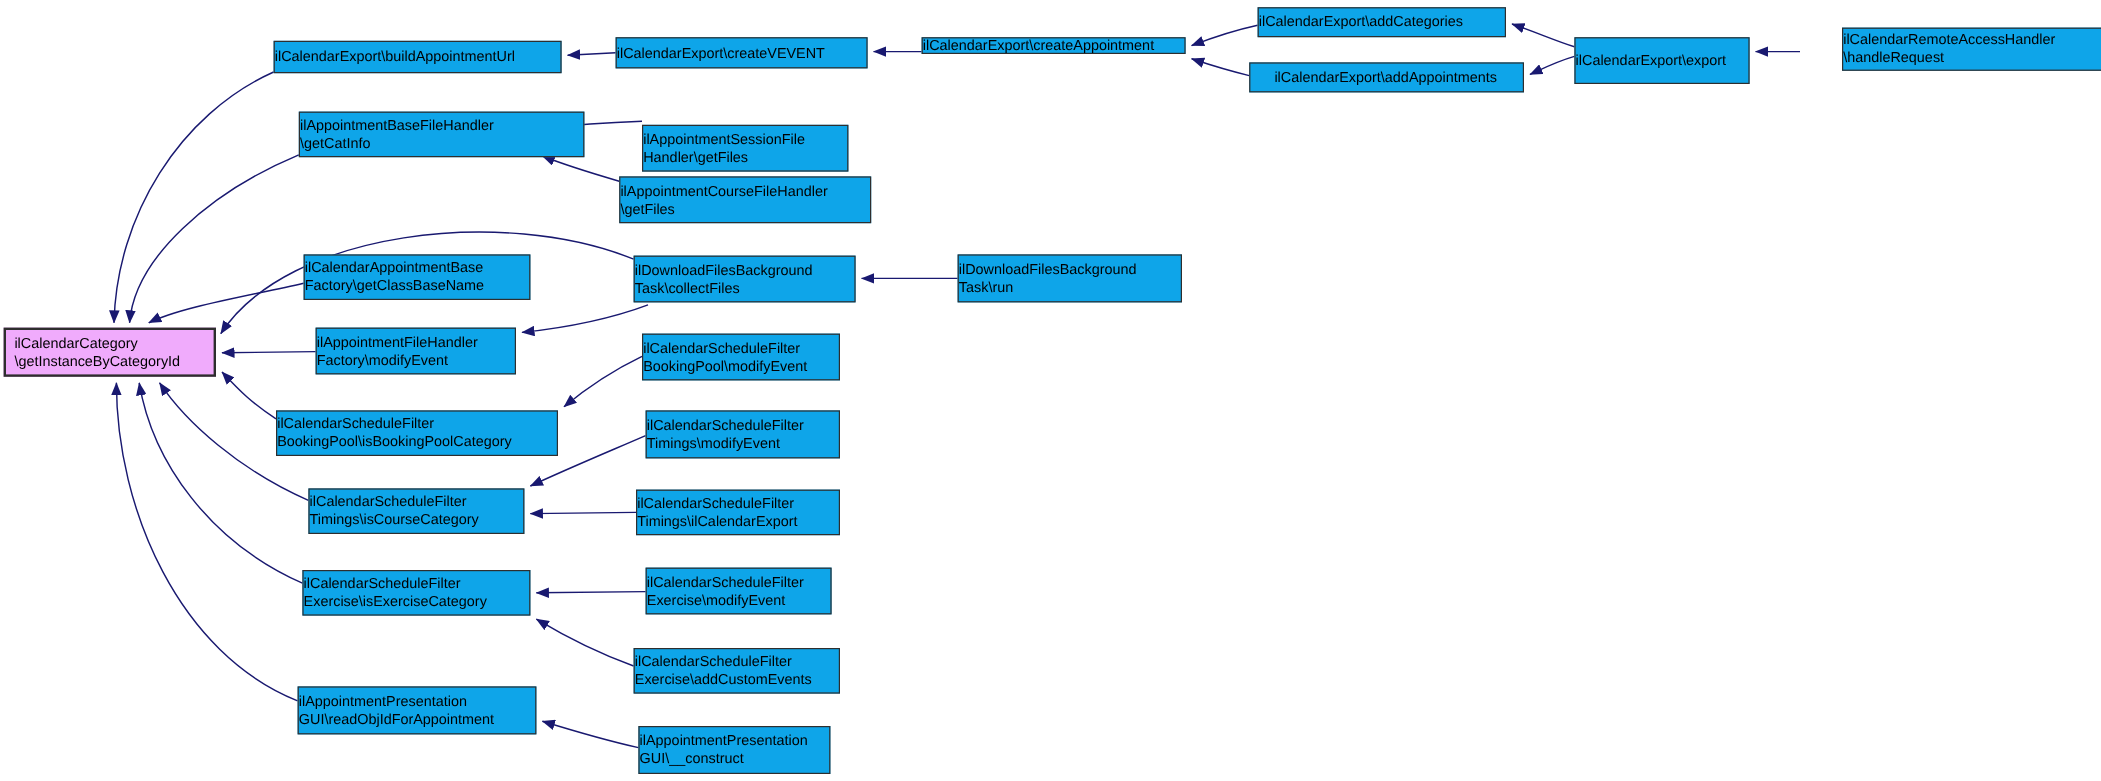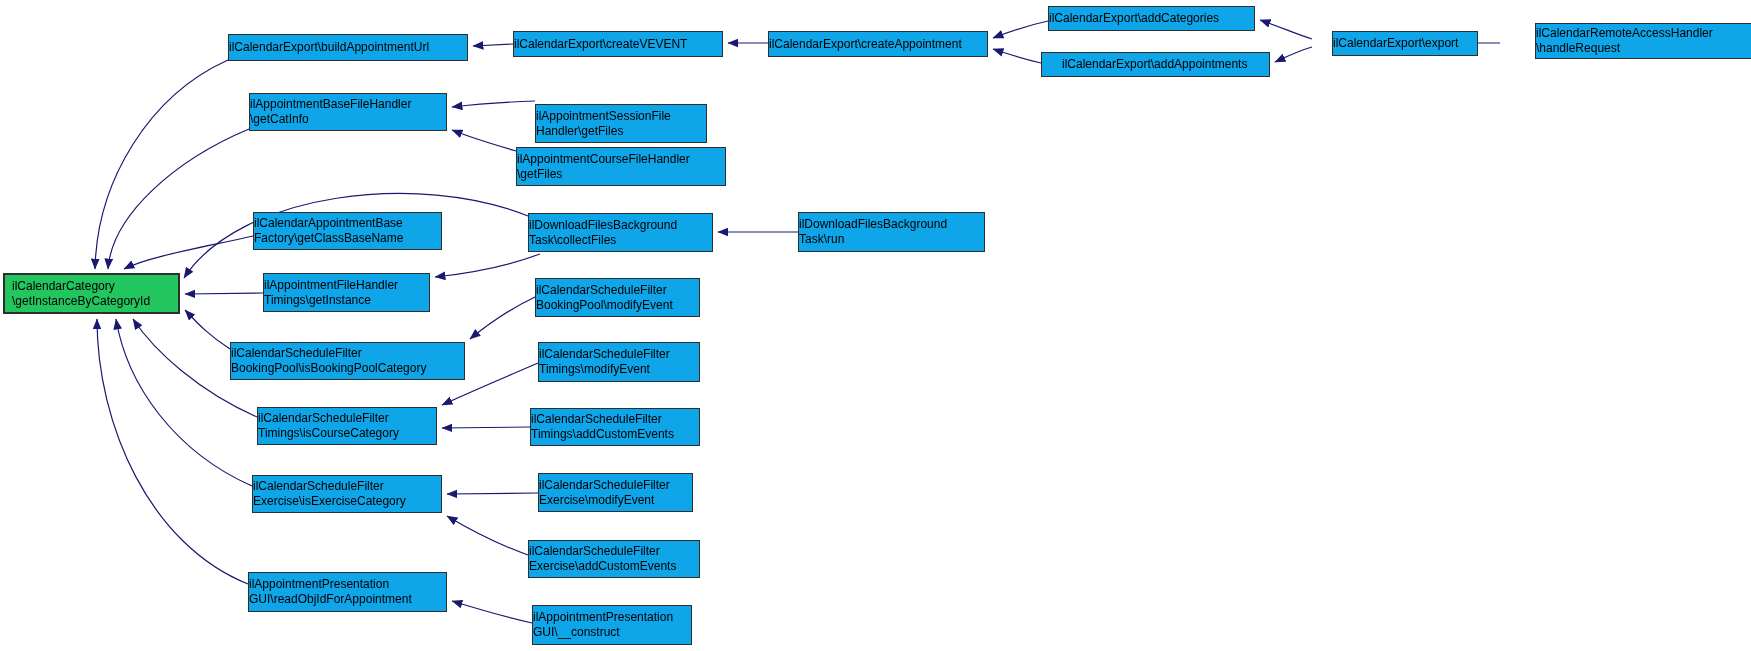--- a/index.html
+++ b/index.html
@@ -13,21 +13,21 @@
   .edges{position:absolute;left:0;top:0;pointer-events:none;}
   .edge{fill:none;stroke:#191970;stroke-width:1.2;}
   .node{
     position:absolute;box-sizing:border-box;
     border:1px solid #2e2e2e;background:#0ea5e9;
     display:flex;flex-direction:column;align-items:flex-start;justify-content:center;
     font-size:12px;line-height:15px;color:#000000;white-space:nowrap;
     cursor:pointer;
   }
   .node.main{
-    background:#22c55e;border-width:2px;
+    background:#f0abfc;border-width:2px;
     align-items:flex-start;padding-left:7px;cursor:default;
   }
   .node span{display:block;}
 </style>
 </head>
 <body>
 
 <div class="canvas">
   <svg class="edges" width="1751" height="651" viewBox="0 0 1751 651" xmlns="http://www.w3.org/2000/svg">
     <defs>
@@ -62,31 +62,31 @@
       <path d="M 528 555 C 500 545, 472 531, 447 516" class="edge" marker-end="url(#arrowhead)"></path>
       <path d="M 532 623 C 505 617, 478 609, 452 601" class="edge" marker-end="url(#arrowhead)"></path>
     </svg>
 <div class="node main" style="left: 3px; top: 273px; width: 177px; height: 41px;">
       <span>ilCalendarCategory</span>
       <span>\getInstanceByCategoryId</span>
     </div>
     <div class="node" style="left: 228px; top: 34px; width: 240px; height: 27px;">
       <span>ilCalendarExport\buildAppointmentUrl</span>
     </div>
-    <div class="node" style="left: 249px; top: 93px; width: 198px; height: 38px;">
+    <div class="node" style="left: 249px; top: 93px; width: 238px; height: 38px;">
       <span>ilAppointmentBaseFileHandler</span>
       <span>\getCatInfo</span>
     </div>
     <div class="node" style="left: 253px; top: 212px; width: 189px; height: 38px;">
       <span>ilCalendarAppointmentBase</span>
       <span>Factory\getClassBaseName</span>
     </div>
     <div class="node" style="left: 263px; top: 273px; width: 167px; height: 39px;">
       <span>ilAppointmentFileHandler</span>
-      <span>Timings\getInstance</span>
+      <span>Factory\modifyEvent</span>
     </div>
     <div class="node" style="left: 230px; top: 342px; width: 235px; height: 38px;">
       <span>ilCalendarScheduleFilter</span>
       <span>BookingPool\isBookingPoolCategory</span>
     </div>
     <div class="node" style="left: 257px; top: 407px; width: 180px; height: 38px;">
       <span>ilCalendarScheduleFilter</span>
       <span>Timings\isCourseCategory</span>
     </div>
     <div class="node" style="left: 252px; top: 475px; width: 190px; height: 38px;">
@@ -115,47 +115,47 @@
     <div class="node" style="left: 535px; top: 278px; width: 165px; height: 39px;">
       <span>ilCalendarScheduleFilter</span>
       <span>BookingPool\modifyEvent</span>
     </div>
     <div class="node" style="left: 538px; top: 342px; width: 162px; height: 40px;">
       <span>ilCalendarScheduleFilter</span>
       <span>Timings\modifyEvent</span>
     </div>
     <div class="node" style="left: 530px; top: 408px; width: 170px; height: 38px;">
       <span>ilCalendarScheduleFilter</span>
-      <span>Timings\addCustomEvents</span>
+      <span>Timings\ilCalendarExport</span>
     </div>
     <div class="node" style="left: 538px; top: 473px; width: 155px; height: 39px;">
       <span>ilCalendarScheduleFilter</span>
       <span>Exercise\modifyEvent</span>
     </div>
     <div class="node" style="left: 528px; top: 540px; width: 172px; height: 38px;">
       <span>ilCalendarScheduleFilter</span>
       <span>Exercise\addCustomEvents</span>
     </div>
     <div class="node" style="left: 532px; top: 605px; width: 160px; height: 40px;">
       <span>ilAppointmentPresentation</span>
       <span>GUI\__construct</span>
     </div>
-    <div class="node" style="left: 768px; top: 31px; width: 220px; height: 26px;">
+    <div class="node" style="left: 768px; top: 31px; width: 220px; height: 14px;">
       <span>ilCalendarExport\createAppointment</span>
     </div>
     <div class="node" style="left: 798px; top: 212px; width: 187px; height: 40px;">
       <span>ilDownloadFilesBackground</span>
       <span>Task\run</span>
     </div>
     <div class="node" style="left: 1048px; top: 6px; width: 207px; height: 25px;">
       <span>ilCalendarExport\addCategories</span>
     </div>
     <div class="node" style="left: 1041px; top: 52px; width: 229px; height: 25px; padding-left: 20px;">
       <span>ilCalendarExport\addAppointments</span>
     </div>
-    <div class="node" style="left: 1312px; top: 31px; width: 146px; height: 25px; margin-left: 20px;">
+    <div class="node" style="left: 1312px; top: 31px; width: 146px; height: 39px;">
       <span>ilCalendarExport\export</span>
     </div>
     <div class="node" style="left: 1535px; top: 23px; width: 245px; height: 36px;">
       <span>ilCalendarRemoteAccessHandler</span>
       <span>\handleRequest</span>
     </div>
   </div>
 
 </body></html>

